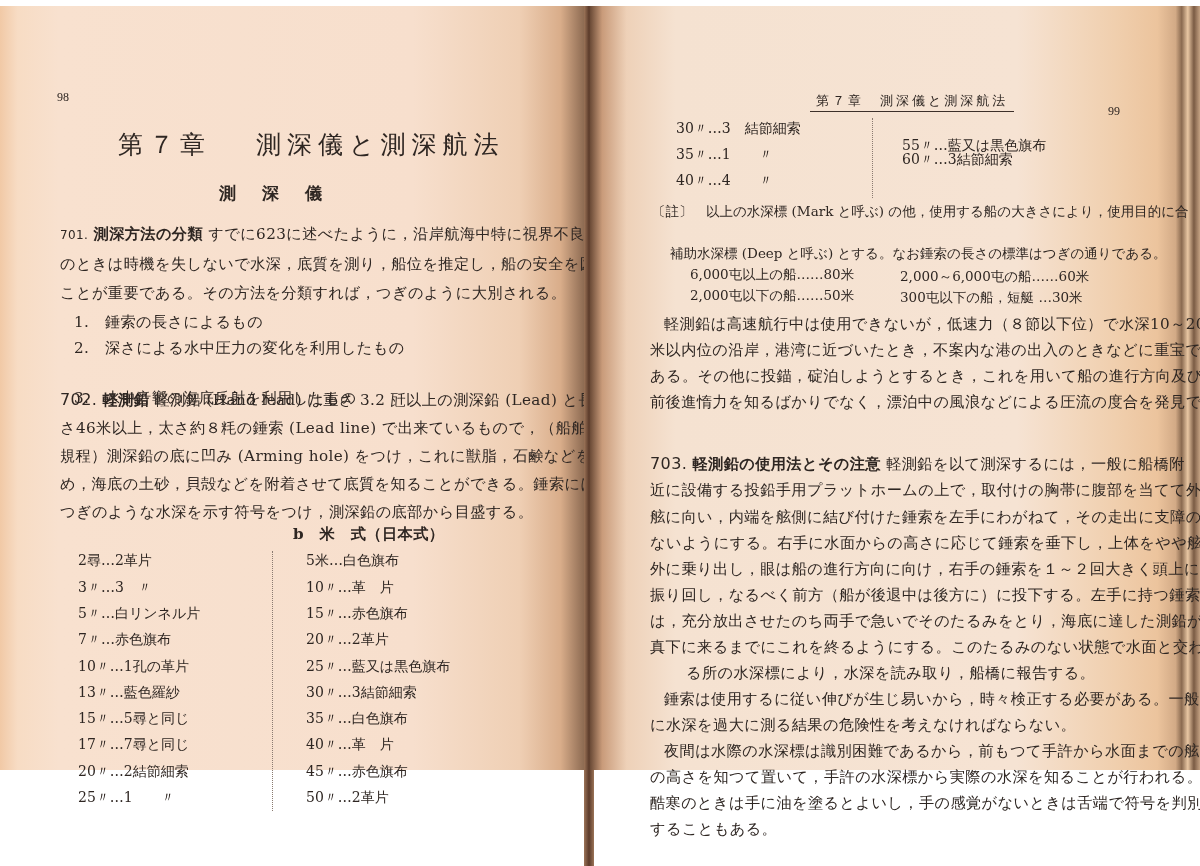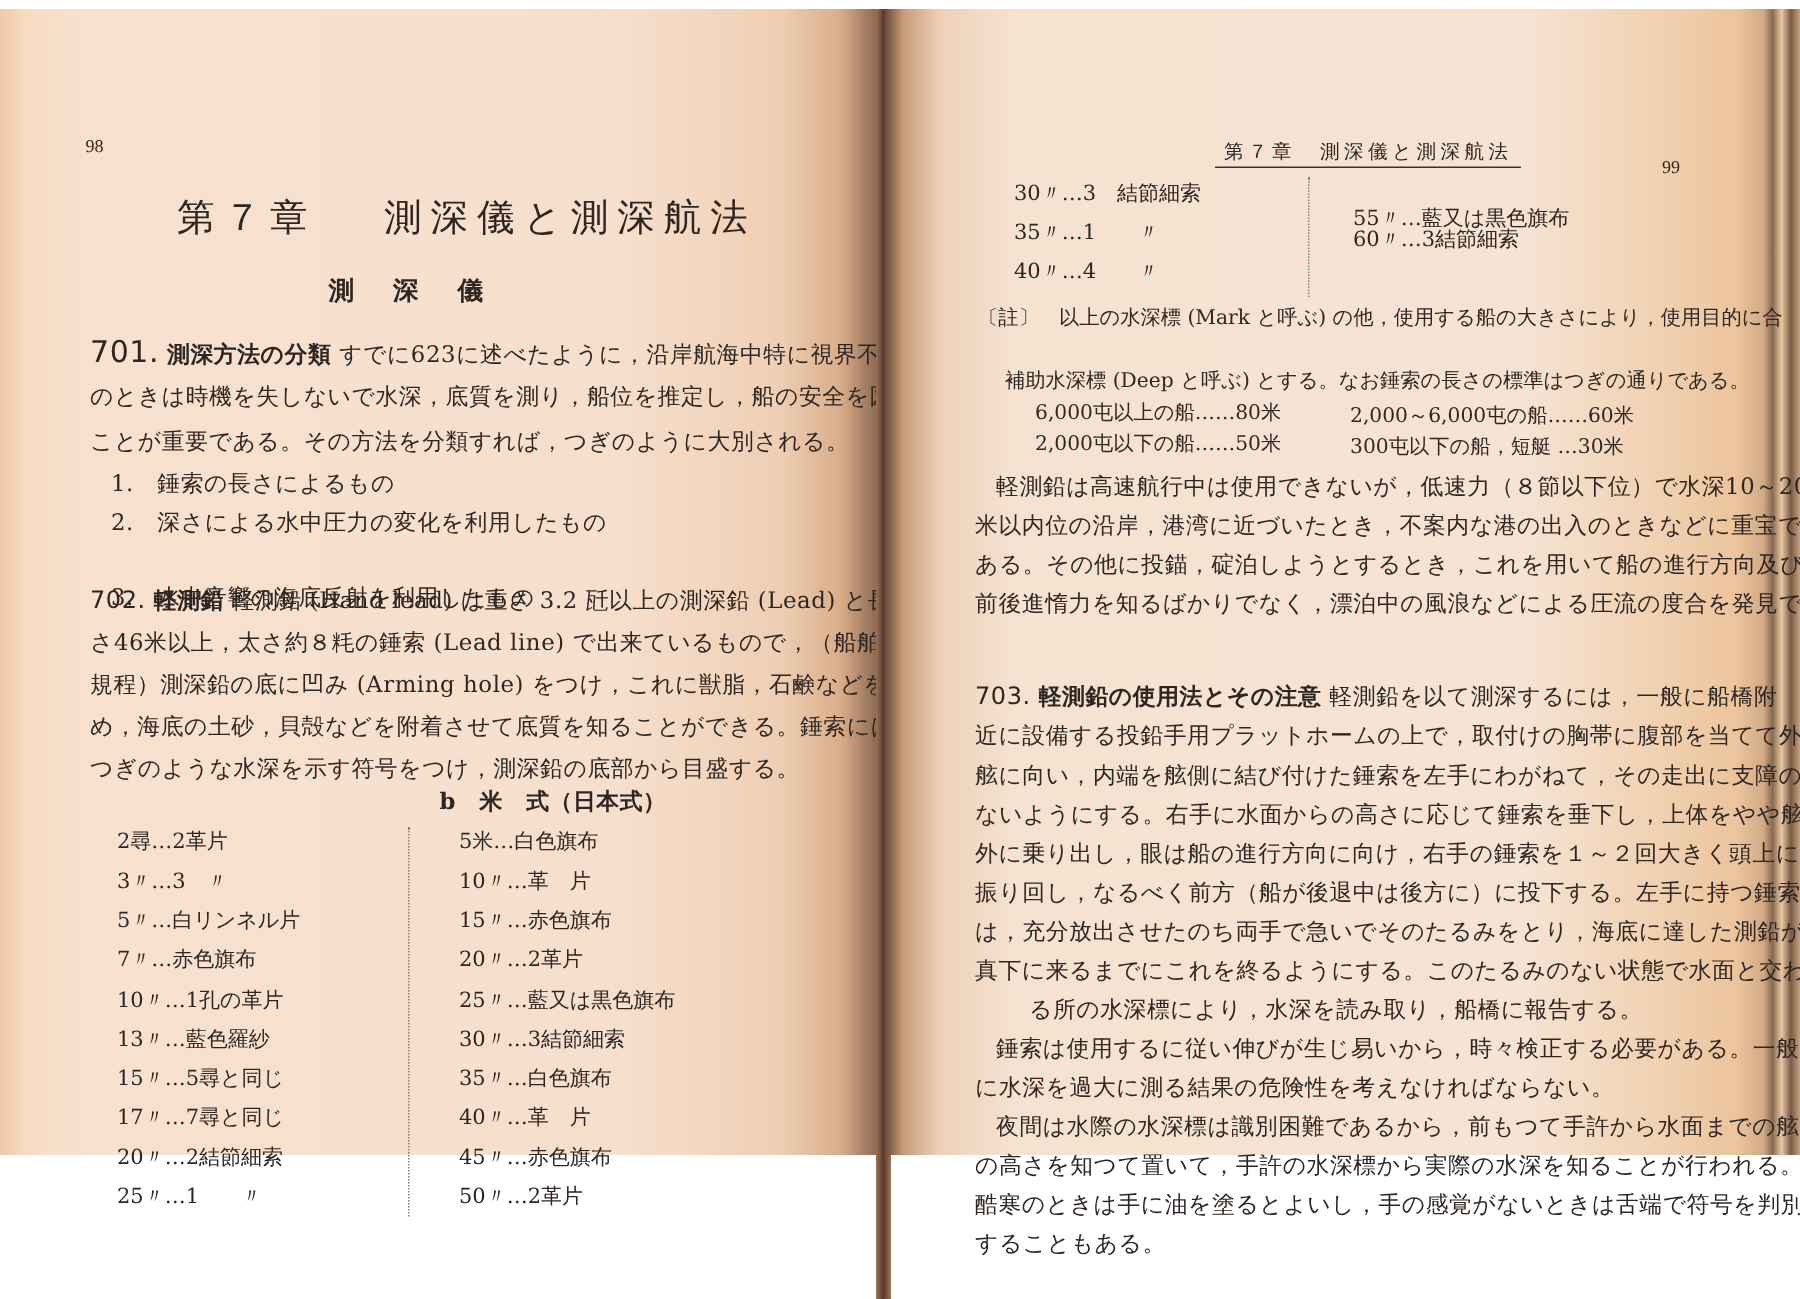--- a/index.html
+++ b/index.html
@@ -27,26 +27,26 @@
 
 <div class="topedge"></div>
 <div class="spread">
 
   <div class="page left">
     <div class="abs pnum" style="left:57px;top:84px;">98</div>
     <div class="abs chtitle" style="left:118px;top:122px;">第７章　 測深儀と測深航法</div>
     <div class="abs sect" style="left:219px;top:176px;">測深儀</div>
 
     <div class="abs body" style="left:60px;top:214px;">
-      <span class="sanshead" style="font-size:20px;">701.</span>
+      <span class="sanshead" style="font-size:12px;">701.</span>
       <span class="heading">測深方法の分類</span>
       <span>すでに623に述べたように，沿岸航海中特に視界不良</span>
     </div>
     <div class="abs body" style="left:60px;top:244px;">のときは時機を失しないで水深，底質を測り，船位を推定し，船の安全を図る</div>
-    <div class="abs body" style="left:60px;top:274px;">ことが重要である。その方法を分類すれば，つぎのように大別される。</div>
+    <div class="abs body" style="left:60px;top:274px;font-family:Liberation Mono, monospace;">ことが重要である。その方法を分類すれば，つぎのように大別される。</div>
 
     <div class="abs body" style="left:74px;top:302px;"><span>1.</span>　<span>錘索の長さによるもの</span></div>
     <div class="abs body" style="left:74px;top:328px;"><span>2.</span>　<span>深さによる水中圧力の変化を利用したもの</span></div>
     <div class="abs body" style="left:74px;top:354px;margin-top:24px;"><span>3.</span>　<span>水中音響の海底反射を利用したもの</span></div>
 
     <div class="abs body" style="left:60px;top:380px;">
       <span class="sanshead" style="font-size:16px;">702.</span>
       <span class="heading">軽測鉛</span>
       <span>軽測鉛 (Hand lead) は重さ 3.2 瓩以上の測深鉛 (Lead) と長</span>
     </div>

